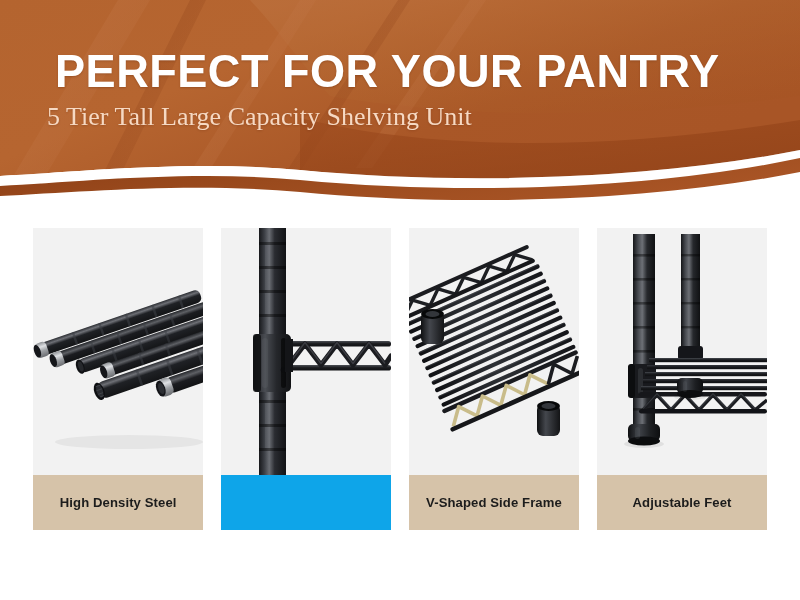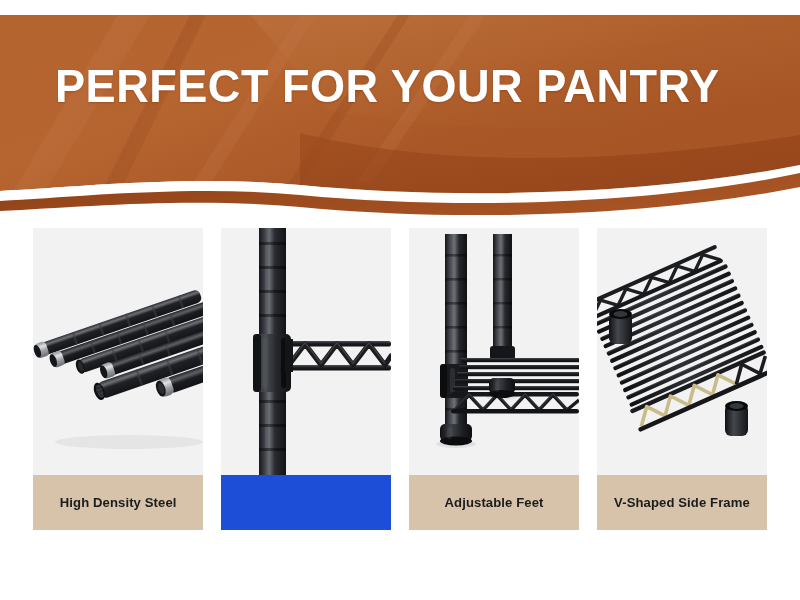--- a/index.html
+++ b/index.html
@@ -12,21 +12,21 @@
     height: 600px;
     background: #ffffff;
     font-family: "Liberation Sans", sans-serif;
     overflow: hidden;
     position: relative;
   }
 
   
   #banner {
     position: absolute;
-    left: 0; top: 15px;
+    left: 0; top: 0;
     width: 800px;
     height: 200px;
     overflow: hidden;
     background: #ffffff;
   }
   #banner svg.bg {
     position: absolute;
     left: 0; top: 0;
     width: 800px;
     height: 200px;
@@ -77,21 +77,21 @@
     height: 302px;
     display: flex;
     justify-content: center;
     gap: 18px;
   }
   .panel {
     width: 170px;
     height: 302px;
     display: flex;
     flex-direction: column;
-    background: #1d4ed8;
+    background: #0ea5e9;
   }
   .photo {
     position: relative;
     width: 170px;
     height: 247px;
     background: #f2f2f2;
     overflow: hidden;
   }
   .photo svg {
     position: absolute;
@@ -178,20 +178,21 @@
              C190,170 80,182 0,186 Z" fill="#ffffff"></path>
 
     <path d="M0,186 C80,182 190,170 300,180
              C470,196 660,188 800,158 L800,172
              C660,200 470,208 300,192
              C190,182 80,192 0,196 Z" fill="url(#gRibbon)"></path>
   </svg>
 
   <div class="headline-wrap">
     <h1 id="headline">PERFECT FOR YOUR PANTRY</h1>
+    <p id="subhead">5 Tier Tall Large Capacity Shelving Unit</p>
   </div>
 </div>
 
 <div id="panels">
 
   <div class="panel">
     <div class="photo">
       <svg width="170" height="247" viewBox="0 0 170 247">
         <defs>
           <linearGradient id="poleA" x1="0" y1="0" x2="0" y2="1">
@@ -357,112 +358,20 @@
 
         <rect x="64" y="111" width="8" height="33" fill="#141518"></rect>
       </svg>
     </div>
   </div>
 
   <div class="panel">
     <div class="photo">
       <svg width="170" height="247" viewBox="0 0 170 247">
         <defs>
-          <linearGradient id="upG4" x1="0" y1="0" x2="1" y2="0">
-            <stop offset="0%" stop-color="#141518"></stop>
-            <stop offset="22%" stop-color="#45484e"></stop>
-            <stop offset="42%" stop-color="#6d7076"></stop>
-            <stop offset="64%" stop-color="#26282c"></stop>
-            <stop offset="100%" stop-color="#101113"></stop>
-          </linearGradient>
-          <linearGradient id="footG" x1="0" y1="0" x2="1" y2="0">
-            <stop offset="0%" stop-color="#0f1012"></stop>
-            <stop offset="35%" stop-color="#3f4248"></stop>
-            <stop offset="70%" stop-color="#1d1f22"></stop>
-            <stop offset="100%" stop-color="#0d0e10"></stop>
-          </linearGradient>
-          <linearGradient id="deckG4" x1="0" y1="0" x2="0" y2="1">
-            <stop offset="0%" stop-color="#34373c"></stop>
-            <stop offset="55%" stop-color="#17181b"></stop>
-            <stop offset="100%" stop-color="#0f1012"></stop>
-          </linearGradient>
-        </defs>
-        <rect x="0" y="0" width="170" height="247" fill="#f2f2f2"></rect>
-
-        <rect x="36" y="6" width="22" height="192" fill="url(#upG4)"></rect>
-        <g fill="#000000" opacity="0.40">
-          <rect x="36" y="26" width="22" height="2.6"></rect>
-          <rect x="36" y="50" width="22" height="2.6"></rect>
-          <rect x="36" y="74" width="22" height="2.6"></rect>
-          <rect x="36" y="98" width="22" height="2.6"></rect>
-          <rect x="36" y="122" width="22" height="2.6"></rect>
-          <rect x="36" y="158" width="22" height="2.6"></rect>
-          <rect x="36" y="180" width="22" height="2.6"></rect>
-        </g>
-
-        <rect x="31" y="136" width="28" height="34" rx="5" fill="#191a1e"></rect>
-        <rect x="31" y="136" width="7" height="34" rx="3" fill="#0c0d0f"></rect>
-        <rect x="41" y="140" width="5" height="26" rx="2.5" fill="#63666d" opacity="0.25"></rect>
-
-        <rect x="84" y="6" width="19" height="122" fill="url(#upG4)"></rect>
-        <g fill="#000000" opacity="0.38">
-          <rect x="84" y="26" width="19" height="2.4"></rect>
-          <rect x="84" y="50" width="19" height="2.4"></rect>
-          <rect x="84" y="74" width="19" height="2.4"></rect>
-          <rect x="84" y="98" width="19" height="2.4"></rect>
-        </g>
-
-        <rect x="81" y="118" width="25" height="14" rx="3" fill="#15161a"></rect>
-
-        <g fill="url(#deckG4)">
-          <rect x="52" y="130" width="118" height="4.2"></rect>
-          <rect x="50" y="137" width="120" height="4.2"></rect>
-          <rect x="48" y="144" width="122" height="4.2"></rect>
-          <rect x="46" y="151" width="124" height="4.2"></rect>
-          <rect x="44" y="158" width="126" height="4.2"></rect>
-        </g>
-        <g fill="#5a5d64" opacity="0.30">
-          <rect x="52" y="130" width="118" height="1.1"></rect>
-          <rect x="48" y="144" width="122" height="1.1"></rect>
-          <rect x="44" y="158" width="126" height="1.1"></rect>
-        </g>
-
-        <rect x="42" y="164" width="128" height="4.6" rx="2.3" fill="#16171b"></rect>
-        <g stroke="#1b1c20" stroke-width="3.4" fill="none" stroke-linejoin="round">
-          <polyline points="46,182 60,167 74,182 88,167 102,182 116,167 130,182 144,167 158,182 170,172"></polyline>
-        </g>
-        <g stroke="#55585f" stroke-width="1.1" fill="none" opacity="0.45" stroke-linejoin="round">
-          <polyline points="46,180.6 60,165.6 74,180.6 88,165.6 102,180.6 116,165.6 130,180.6 144,165.6 158,180.6"></polyline>
-        </g>
-        <rect x="42" y="181" width="128" height="4.6" rx="2.3" fill="#121317"></rect>
-
-        <g>
-          <rect x="31" y="196" width="32" height="17" rx="5" fill="url(#footG)"></rect>
-          <ellipse cx="47" cy="213" rx="16" ry="4.6" fill="#0c0d0f"></ellipse>
-          <rect x="38" y="199" width="5" height="12" rx="2.5" fill="#6a6d74" opacity="0.22"></rect>
-        </g>
-        <g>
-          <rect x="80" y="150" width="26" height="16" rx="5" fill="url(#footG)"></rect>
-          <ellipse cx="93" cy="166" rx="13" ry="4" fill="#0c0d0f"></ellipse>
-          <rect x="86" y="153" width="4" height="11" rx="2" fill="#6a6d74" opacity="0.20"></rect>
-        </g>
-
-        <ellipse cx="47" cy="216" rx="20" ry="4" fill="#000000" opacity="0.07"></ellipse>
-        <ellipse cx="93" cy="169" rx="16" ry="3" fill="#000000" opacity="0.06"></ellipse>
-      </svg>
-    </div>
-    <div class="caption">
-      <span>Adjustable Feet</span>
-    </div>
-  </div>
-
-  <div class="panel">
-    <div class="photo">
-      <svg width="170" height="247" viewBox="0 0 170 247">
-        <defs>
           <linearGradient id="slatG" x1="0" y1="0" x2="1" y2="0">
             <stop offset="0%" stop-color="#101114"></stop>
             <stop offset="45%" stop-color="#2d3035"></stop>
             <stop offset="100%" stop-color="#15161a"></stop>
           </linearGradient>
           <linearGradient id="collarG3" x1="0" y1="0" x2="1" y2="0">
             <stop offset="0%" stop-color="#0f1012"></stop>
             <stop offset="38%" stop-color="#44474d"></stop>
             <stop offset="100%" stop-color="#131416"></stop>
           </linearGradient>
@@ -521,13 +430,105 @@
           <ellipse cx="139.5" cy="178" rx="11.5" ry="5" fill="#070809"></ellipse>
           <ellipse cx="139.5" cy="178" rx="7" ry="3" fill="#33363b"></ellipse>
         </g>
       </svg>
     </div>
     <div class="caption">
       <span>V-Shaped Side Frame</span>
     </div>
   </div>
 
+  <div class="panel">
+    <div class="photo">
+      <svg width="170" height="247" viewBox="0 0 170 247">
+        <defs>
+          <linearGradient id="upG4" x1="0" y1="0" x2="1" y2="0">
+            <stop offset="0%" stop-color="#141518"></stop>
+            <stop offset="22%" stop-color="#45484e"></stop>
+            <stop offset="42%" stop-color="#6d7076"></stop>
+            <stop offset="64%" stop-color="#26282c"></stop>
+            <stop offset="100%" stop-color="#101113"></stop>
+          </linearGradient>
+          <linearGradient id="footG" x1="0" y1="0" x2="1" y2="0">
+            <stop offset="0%" stop-color="#0f1012"></stop>
+            <stop offset="35%" stop-color="#3f4248"></stop>
+            <stop offset="70%" stop-color="#1d1f22"></stop>
+            <stop offset="100%" stop-color="#0d0e10"></stop>
+          </linearGradient>
+          <linearGradient id="deckG4" x1="0" y1="0" x2="0" y2="1">
+            <stop offset="0%" stop-color="#34373c"></stop>
+            <stop offset="55%" stop-color="#17181b"></stop>
+            <stop offset="100%" stop-color="#0f1012"></stop>
+          </linearGradient>
+        </defs>
+        <rect x="0" y="0" width="170" height="247" fill="#f2f2f2"></rect>
+
+        <rect x="36" y="6" width="22" height="192" fill="url(#upG4)"></rect>
+        <g fill="#000000" opacity="0.40">
+          <rect x="36" y="26" width="22" height="2.6"></rect>
+          <rect x="36" y="50" width="22" height="2.6"></rect>
+          <rect x="36" y="74" width="22" height="2.6"></rect>
+          <rect x="36" y="98" width="22" height="2.6"></rect>
+          <rect x="36" y="122" width="22" height="2.6"></rect>
+          <rect x="36" y="158" width="22" height="2.6"></rect>
+          <rect x="36" y="180" width="22" height="2.6"></rect>
+        </g>
+
+        <rect x="31" y="136" width="28" height="34" rx="5" fill="#191a1e"></rect>
+        <rect x="31" y="136" width="7" height="34" rx="3" fill="#0c0d0f"></rect>
+        <rect x="41" y="140" width="5" height="26" rx="2.5" fill="#63666d" opacity="0.25"></rect>
+
+        <rect x="84" y="6" width="19" height="122" fill="url(#upG4)"></rect>
+        <g fill="#000000" opacity="0.38">
+          <rect x="84" y="26" width="19" height="2.4"></rect>
+          <rect x="84" y="50" width="19" height="2.4"></rect>
+          <rect x="84" y="74" width="19" height="2.4"></rect>
+          <rect x="84" y="98" width="19" height="2.4"></rect>
+        </g>
+
+        <rect x="81" y="118" width="25" height="14" rx="3" fill="#15161a"></rect>
+
+        <g fill="url(#deckG4)">
+          <rect x="52" y="130" width="118" height="4.2"></rect>
+          <rect x="50" y="137" width="120" height="4.2"></rect>
+          <rect x="48" y="144" width="122" height="4.2"></rect>
+          <rect x="46" y="151" width="124" height="4.2"></rect>
+          <rect x="44" y="158" width="126" height="4.2"></rect>
+        </g>
+        <g fill="#5a5d64" opacity="0.30">
+          <rect x="52" y="130" width="118" height="1.1"></rect>
+          <rect x="48" y="144" width="122" height="1.1"></rect>
+          <rect x="44" y="158" width="126" height="1.1"></rect>
+        </g>
+
+        <rect x="42" y="164" width="128" height="4.6" rx="2.3" fill="#16171b"></rect>
+        <g stroke="#1b1c20" stroke-width="3.4" fill="none" stroke-linejoin="round">
+          <polyline points="46,182 60,167 74,182 88,167 102,182 116,167 130,182 144,167 158,182 170,172"></polyline>
+        </g>
+        <g stroke="#55585f" stroke-width="1.1" fill="none" opacity="0.45" stroke-linejoin="round">
+          <polyline points="46,180.6 60,165.6 74,180.6 88,165.6 102,180.6 116,165.6 130,180.6 144,165.6 158,180.6"></polyline>
+        </g>
+        <rect x="42" y="181" width="128" height="4.6" rx="2.3" fill="#121317"></rect>
+
+        <g>
+          <rect x="31" y="196" width="32" height="17" rx="5" fill="url(#footG)"></rect>
+          <ellipse cx="47" cy="213" rx="16" ry="4.6" fill="#0c0d0f"></ellipse>
+          <rect x="38" y="199" width="5" height="12" rx="2.5" fill="#6a6d74" opacity="0.22"></rect>
+        </g>
+        <g>
+          <rect x="80" y="150" width="26" height="16" rx="5" fill="url(#footG)"></rect>
+          <ellipse cx="93" cy="166" rx="13" ry="4" fill="#0c0d0f"></ellipse>
+          <rect x="86" y="153" width="4" height="11" rx="2" fill="#6a6d74" opacity="0.20"></rect>
+        </g>
+
+        <ellipse cx="47" cy="216" rx="20" ry="4" fill="#000000" opacity="0.07"></ellipse>
+        <ellipse cx="93" cy="169" rx="16" ry="3" fill="#000000" opacity="0.06"></ellipse>
+      </svg>
+    </div>
+    <div class="caption">
+      <span>Adjustable Feet</span>
+    </div>
+  </div>
+
 </div>
 
 </body></html>

